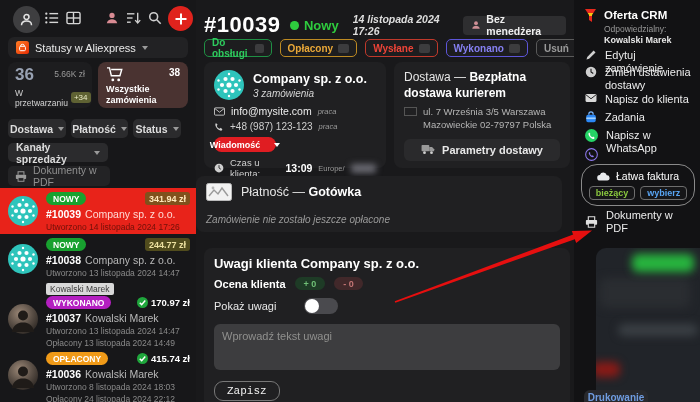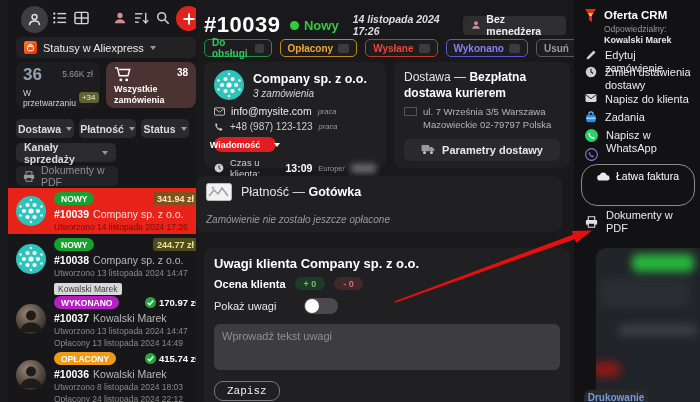--- a/index.html
+++ b/index.html
@@ -1,21 +1,21 @@
 <!DOCTYPE html>
 <html><head>
 <meta charset="utf-8">
 <style>
   * { margin:0; padding:0; box-sizing:border-box; }
   html,body { background:#000; }
   body { font-family:"Liberation Sans", sans-serif; }
   .screen { position:relative; width:700px; height:402px; background:#19191b; overflow:hidden; color:#e8e8e8; }
 
   
-  .left { position:absolute; left:8px; top:0; width:196px; height:402px; background:#171719; }
+  .left { position:absolute; left:0; top:0; width:196px; height:402px; background:#171719; }
   .licon { position:absolute; top:7px; }
   .avatar-btn { left:13px; top:6px; width:27px; height:27px; border-radius:50%; background:#3e3e40; display:flex; align-items:center; justify-content:center; }
   .tool { position:absolute; top:11px; }
   .plus-btn { position:absolute; left:168px; top:6px; width:25px; height:25px; border-radius:50%; background:#e0231d; }
   .plus-btn::before, .plus-btn::after { content:""; position:absolute; background:#fff; left:50%; top:50%; }
   .plus-btn::before { width:11px; height:2px; transform:translate(-50%,-50%); }
   .plus-btn::after { width:2px; height:11px; transform:translate(-50%,-50%); }
 
   .src-filter { position:absolute; left:8px; top:37px; width:180px; height:21px; background:#222224; border-radius:6px; display:flex; align-items:center; gap:6px; padding:0 8px; }
   .src-filter span { font-size:11px; color:#eaeaea; }
@@ -543,20 +543,24 @@
         </svg>
     </div>
 
     <div class="inv-box">
       <div class="inv-t">
         <svg class="icon" width="13" height="9" viewBox="0 0 16 11">
             <path d="M4 10.5a3.5 3.5 0 0 1-.5-7A4.5 4.5 0 0 1 12 4a3.2 3.2 0 0 1 .5 6.4z" fill="#e8eaed"></path>
           </svg>
         <span>Łatwa faktura</span>
       </div>
+      <div class="inv-btns">
+        <span class="invbtn inv-cur">bieżący</span>
+        <span class="invbtn inv-cho">wybierz</span>
+      </div>
     </div>
 
     <div class="ritem" style="top:209px; align-items:center;">
       <svg class="icon" width="13" height="12" viewBox="0 0 16 15">
           <path d="M4 5V1h8v4" fill="none" stroke="#e0e0e0" stroke-width="1.4"></path>
           <rect x="1" y="5" width="14" height="6" rx="1" fill="#e0e0e0"></rect>
           <rect x="4" y="9" width="8" height="5" fill="#121214" stroke="#e0e0e0" stroke-width="1.3"></rect>
         </svg>
       <span class="txt">Dokumenty w PDF</span>
     </div>

